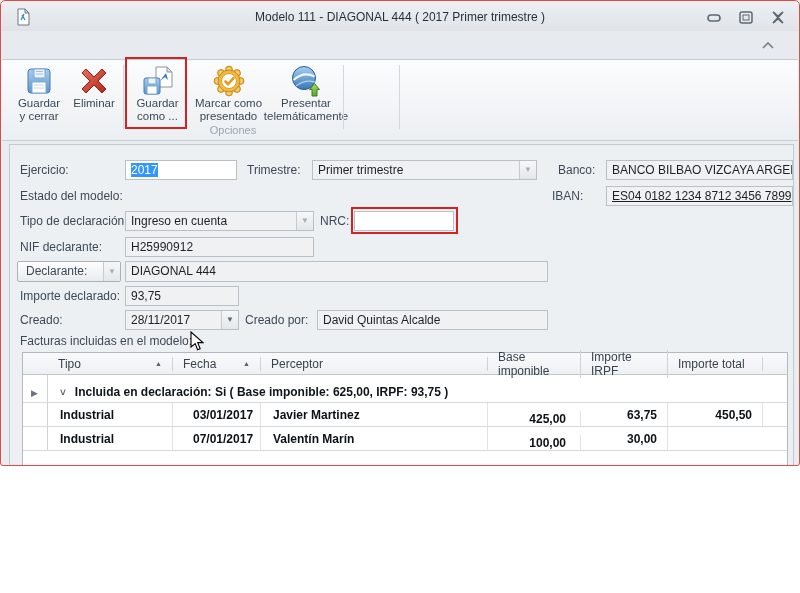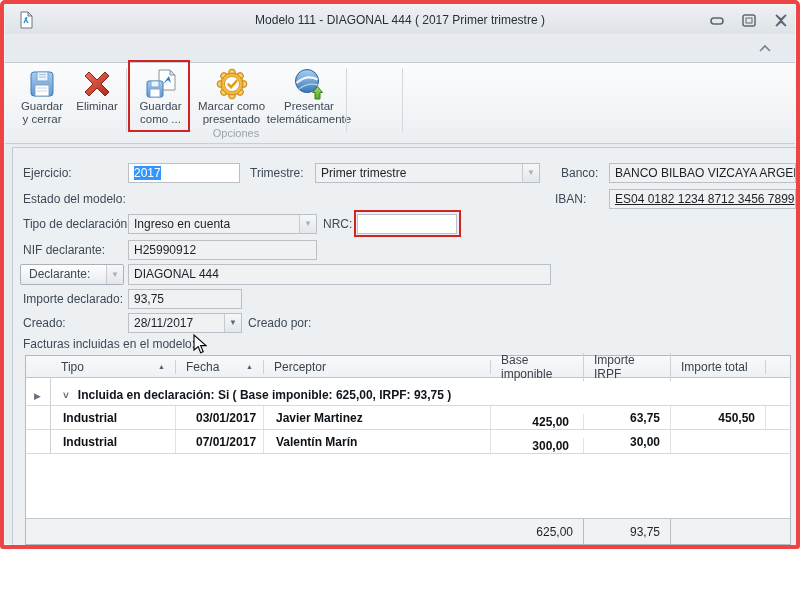--- a/index.html
+++ b/index.html
@@ -1,17 +1,17 @@
 <!DOCTYPE html>
 <html><head>
 <meta charset="utf-8">
 <style>
   * { box-sizing: border-box; margin: 0; padding: 0; }
   html,body { width:800px; height:593px; background:#fff; font-family:"Liberation Sans", sans-serif; }
-  .window{ position:relative; width:800px; height:549px; border:4px solid #ef4444; border-radius:5px 5px 3px 3px;
+  .window{ position:relative; width:800px; height:466px; border:1px solid #ef4444; border-radius:5px 5px 3px 3px;
            background:#e7eaee; overflow:hidden; box-shadow:inset 0 0 0 1px rgba(255,255,255,.55); }
   
   .titlebar{ position:absolute; left:1px; top:1px; right:1px; height:29px;
              background:linear-gradient(#eef0f2,#dfe3e7); border-radius:4px 4px 0 0; }
   .win-icon{ position:absolute; left:13px; top:6px; width:16px; height:18px; }
   .title-text{ position:absolute; left:0; right:0; top:8px; text-align:center; font-size:12px; color:#25303c; }
   .winbtn{ position:absolute; top:8px; width:18px; height:15px; display:flex; align-items:center; justify-content:center; }
   .winbtn.min{ left:703px; } .winbtn.max{ left:735px; } .winbtn.close{ left:767px; }
   
   .tabstrip{ position:absolute; left:1px; top:30px; right:1px; height:28px; }
@@ -277,20 +277,21 @@
 
       <div class="lbl" style="left:10px; top:144px;">Importe declarado:</div>
       <div class="fld" style="left:115px; top:141px; width:114px;"><span>93,75</span></div>
 
       <div class="lbl" style="left:10px; top:168px;">Creado:</div>
       <div class="fld combo" style="left:115px; top:165px; width:114px;">
         <span>28/11/2017</span>
         <span class="arrowbox dark">▼</span>
       </div>
       <div class="lbl" style="left:235px; top:168px;">Creado por:</div>
+      <div class="fld" style="left:307px; top:165px; width:231px;"><span>David Quintas Alcalde</span></div>
 
       <div class="lbl" style="left:10px; top:189px;">Facturas incluidas en el modelo:</div>
 
       <svg class="cursor" style="left:180px; top:186px;" width="14" height="21" viewBox="0 0 14 21">
         <path d="M1 1 L1 16 L5.2 12.6 L7.6 18.8 L10.2 17.7 L7.7 11.6 L13 11.6 Z" fill="#fff" stroke="#000" stroke-width="1.1"></path>
       </svg>
 
       <div class="grid">
         <div class="g-head">
           <div class="g-ind"></div>
@@ -336,21 +337,21 @@
           <div class="c num2">63,75</div>
           <div class="c num3">450,50</div>
           <div class="c fill"></div>
         </div>
 
         <div class="g-row">
           <div class="c ind"></div>
           <div class="c tipo">Industrial</div>
           <div class="c fecha">07/01/2017</div>
           <div class="c perc">Valentín Marín</div>
-          <div class="c num">300,00</div>
+          <div class="c num">100,00</div>
           <div class="c num2">30,00</div>
           <div class="c fill"></div>
         </div>
 
         <div class="g-spacer"></div>
 
         <div class="g-sum">
           <div style="width:25px;"></div>
           <div style="width:125px;"></div>
           <div style="width:88px;"></div>

